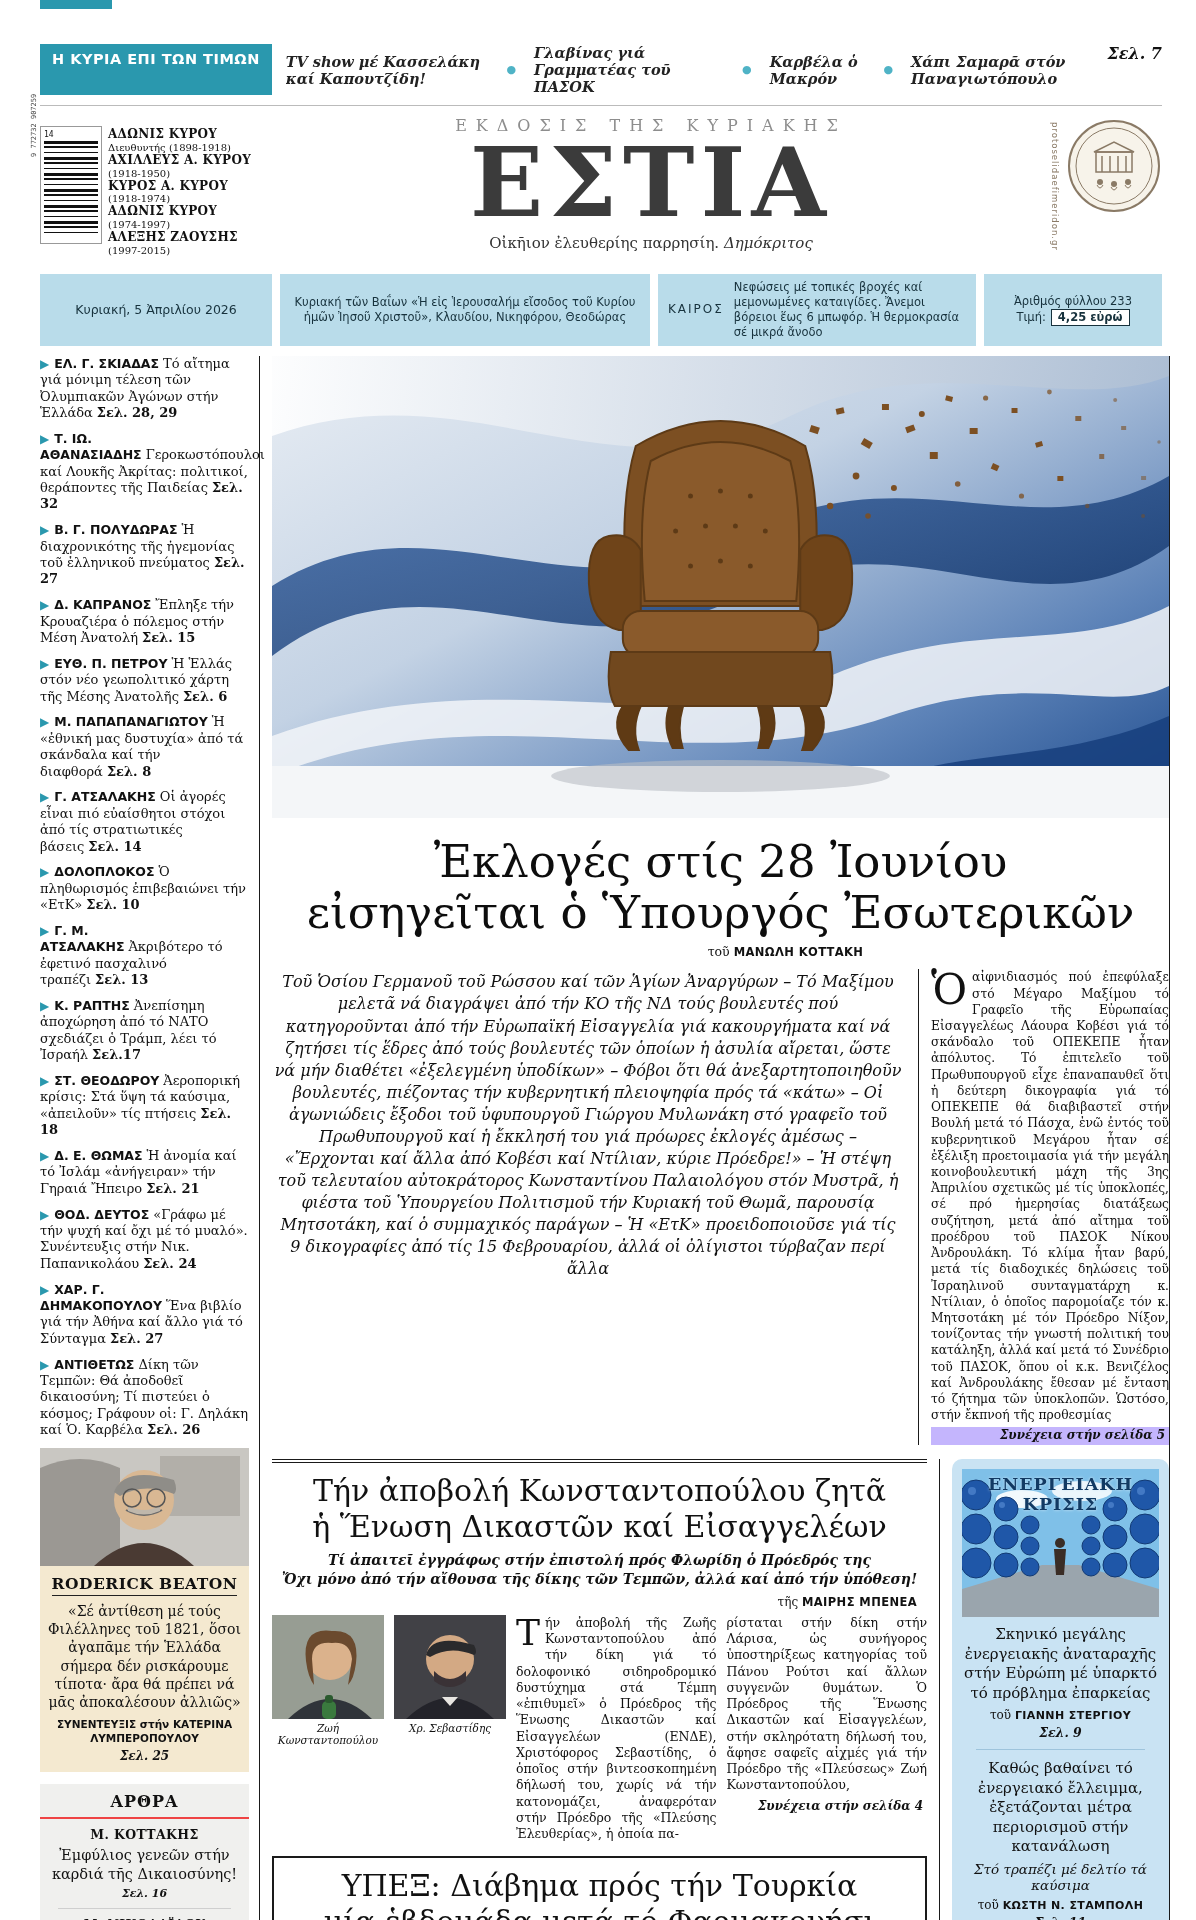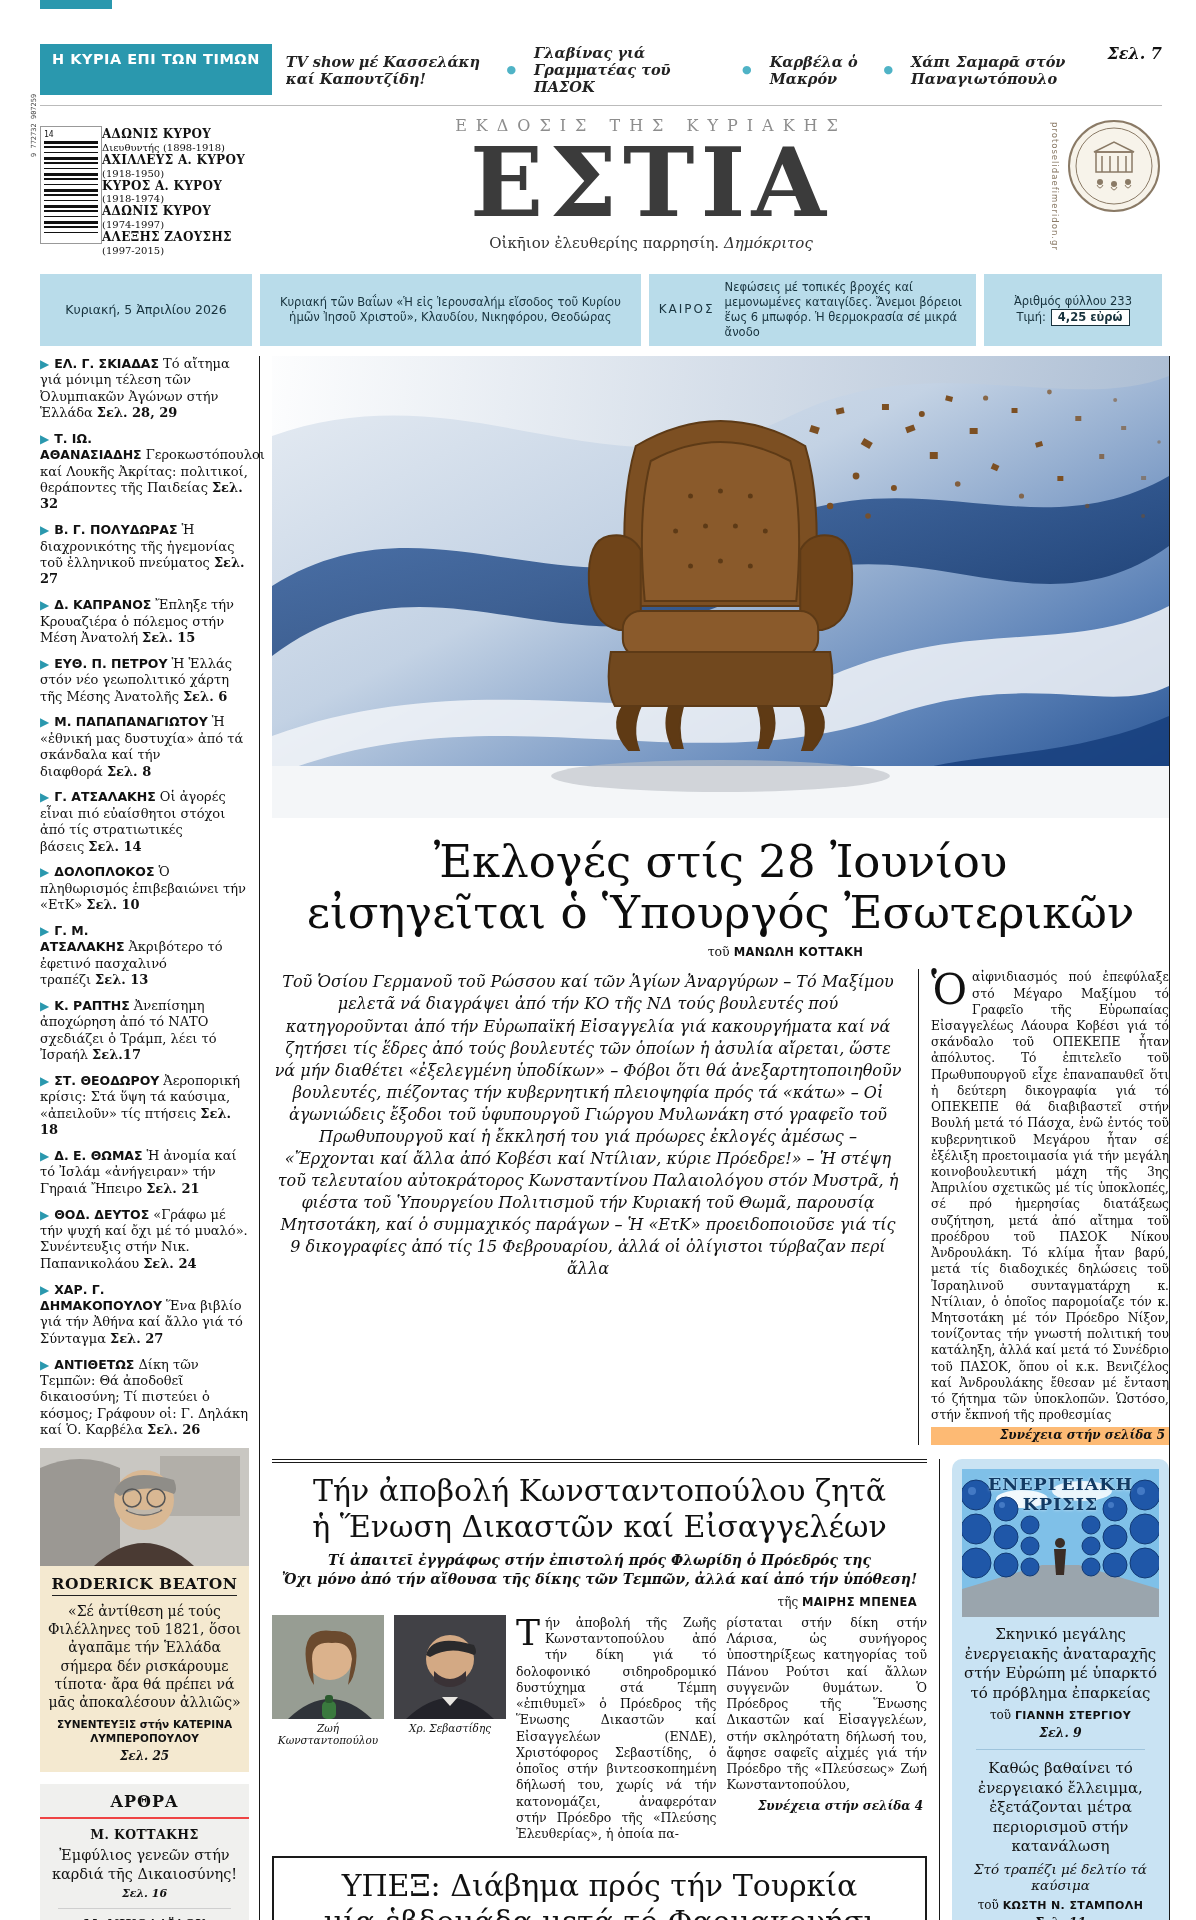--- a/index.html
+++ b/index.html
@@ -20,21 +20,21 @@
   }
   .top-headlines {
     flex:1; display:flex; align-items:center; flex-wrap:nowrap; gap:18px;
     font-style:italic; font-weight:bold; font-size:14.5px; color:#222; overflow:hidden;
   }
   .top-headlines .dot { color:#4fb3c6; font-size:11px; font-style:normal; }
   .top-page { font-style:italic; font-weight:bold; white-space:nowrap; }
   .rule-thin { border:none; border-top:1px solid #bbb; margin:10px 0 8px; }
   
   .masthead { position:relative; display:flex; height:152px; }
-  .mast-left { display:flex; gap:0; width:250px; padding-top:12px; }
+  .mast-left { display:flex; gap:6px; width:250px; padding-top:12px; }
   .barcode-wrap { width:62px; border:1px solid #999; padding:3px; height:118px; position:relative; }
   .barcode-num { font-family:"DejaVu Sans Mono", monospace; font-size:8px; }
   .barcode {
     height:96px; margin-top:2px;
     background:repeating-linear-gradient(180deg,#111 0 3px,#fff 3px 5px,#111 5px 7px,#fff 7px 11px,#111 11px 12px,#fff 12px 16px);
   }
   .barcode-side { position:absolute; left:-11px; top:30px; font-size:7px; transform:rotate(-90deg); transform-origin:left top; color:#444; font-family:"DejaVu Sans Mono", monospace;}
   .directors { padding-top:2px; }
   .dir-name { font-weight:bold; font-size:12px; line-height:1.15; letter-spacing:.3px; }
   .dir-role { font-size:10px; line-height:1.1; margin-bottom:1px; }
@@ -45,21 +45,21 @@
   .motto .m-author { font-style:italic; }
   .mast-right { width:150px; position:relative; }
   .stamp-site {
     position:absolute; right:102px; top:8px; font-size:8.5px; color:#8a7a66;
     writing-mode:vertical-rl; letter-spacing:1px; font-family:"DejaVu Sans", sans-serif;
   }
   .stamp { position:absolute; right:0; top:4px; }
   
   .infobar { display:flex; gap:8px; margin-top:8px; font-family:"DejaVu Sans", sans-serif; }
   .info-cell { background:#b9dcea; color:#17323d; padding:6px 10px; font-size:11.5px; line-height:1.3; display:flex; align-items:center; justify-content:center; text-align:center; }
-  .info-date { width:212px; font-size:12.5px; }
+  .info-date { width:232px; font-size:12.5px; }
   .info-feast { flex:1.35; }
   .info-weather { flex:1.15; gap:10px; text-align:left; }
   .weather-label { letter-spacing:2px; font-size:12px; white-space:nowrap; }
   .info-issue { width:178px; flex-direction:column; gap:0; }
   .price-row { display:flex; gap:5px; align-items:center; }
   .price-box { background:#fff; border:1px solid #17323d; font-weight:bold; padding:0 6px; font-size:11.5px; }
   
   .content { display:flex; margin-top:10px; }
   .leftrail { width:219px; padding-right:10px; }
   .mainarea { flex:1; border-left:1px solid #1a1a1a; border-right:1px solid #1a1a1a; padding:0 0 0 12px; }
@@ -90,21 +90,21 @@
   .lead-headline span { display:block; }
   .lead-byline { text-align:center; font-size:12.5px; margin:2px 0 10px; padding-left:130px; }
   .byline-name { font-family:"DejaVu Sans", sans-serif; font-weight:bold; font-size:11.5px; letter-spacing:.4px; }
   .lead-cols { display:flex; }
   .lead-deck {
     width:646px; font-style:italic; font-size:16px; line-height:1.38;
     text-align:center; padding:2px 16px 0 2px; color:#101010;
   }
   .lead-body { flex:1; border-left:1px solid #1a1a1a; padding-left:12px; font-size:12.3px; line-height:1.32; text-align:justify; }
   .dropcap { float:left; font-size:42px; line-height:.9; padding:2px 5px 0 0; font-weight:normal; }
-  .cont-line { text-align:right; font-style:italic; font-weight:bold; font-size:12px; background:#fdba74; margin-top:4px; padding:1px 4px; }
+  .cont-line { text-align:right; font-style:italic; font-weight:bold; font-size:12px; background:#c4b5fd; margin-top:4px; padding:1px 4px; }
   
   .lower { display:flex; margin-top:14px; }
   .lower-left { width:668px; padding-right:12px; border-right:1px solid #1a1a1a; }
   .rightrail { flex:1; padding-left:12px; display:flex; flex-direction:column; }
   
   .middle-article { border-top:4px double #1a1a1a; padding-top:10px; }
   .mid-headline { text-align:center; font-size:30px; line-height:1.18; font-weight:normal; }
   .mid-headline span { display:block; }
   .mid-deck { text-align:center; font-style:italic; font-weight:bold; font-size:14px; line-height:1.35; margin-top:7px; }
   .mid-byline { text-align:right; font-size:12px; margin:6px 10px 6px 0; }

